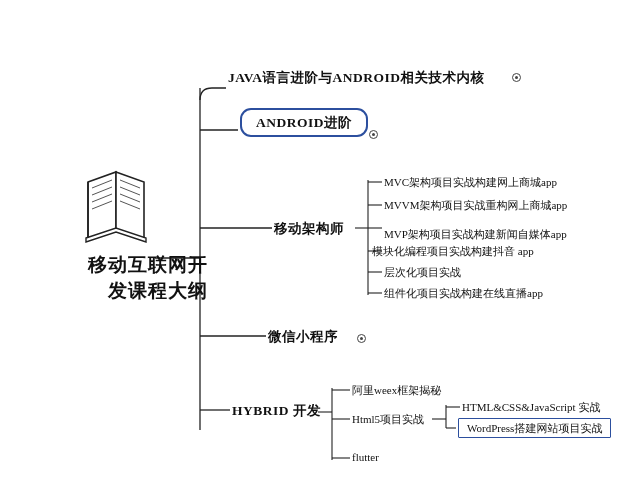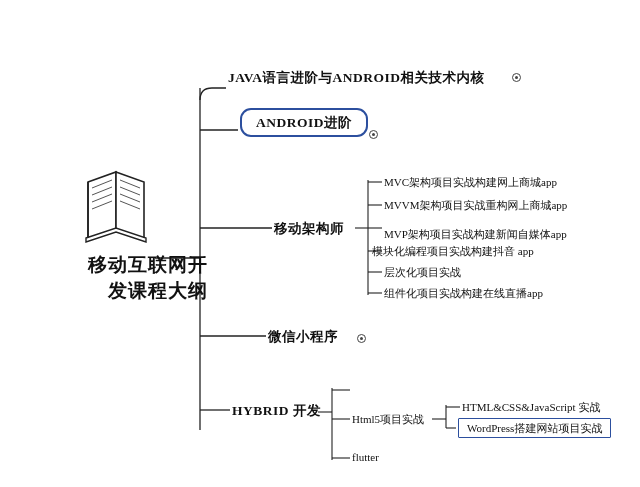--- a/index.html
+++ b/index.html
@@ -172,20 +172,21 @@
   <div class="node l2" style="left:384px; top:198px;">MVVM架构项目实战重构网上商城app</div>
   <div class="node l2" style="left:384px; top:227px;">MVP架构项目实战构建新闻自媒体app</div>
   <div class="node l2" style="left:372px; top:244px;">模块化编程项目实战构建抖音 app</div>
   <div class="node l2" style="left:384px; top:265px;">层次化项目实战</div>
   <div class="node l2" style="left:384px; top:286px;">组件化项目实战构建在线直播app</div>
 
   <div class="node l1" style="left:268px; top:328px;">微信小程序</div>
   <div class="dot" style="left:357px; top:334px;"></div>
 
   <div class="node l1" style="left:232px; top:402px;">HYBRID 开发</div>
+  <div class="node l3" style="left:352px; top:383px;">阿里weex框架揭秘</div>
   <div class="node l3" style="left:352px; top:412px;">Html5项目实战</div>
   <div class="node l3" style="left:352px; top:451px;">flutter</div>
 
   <div class="node l3" style="left:462px; top:400px;">HTML&amp;CSS&amp;JavaScript 实战</div>
   <div class="node" style="left:458px; top:418px;">
     <span class="l3-boxed">WordPress搭建网站项目实战</span>
   </div>
 
 </div>
 

